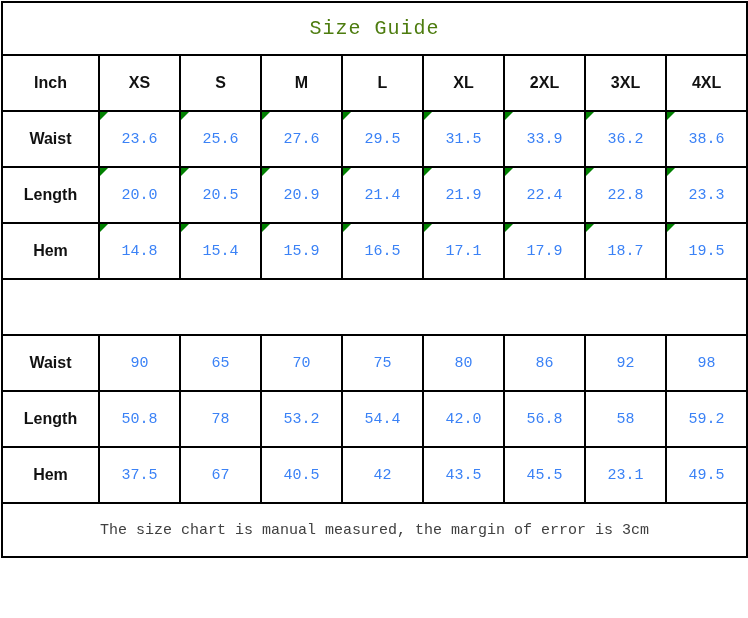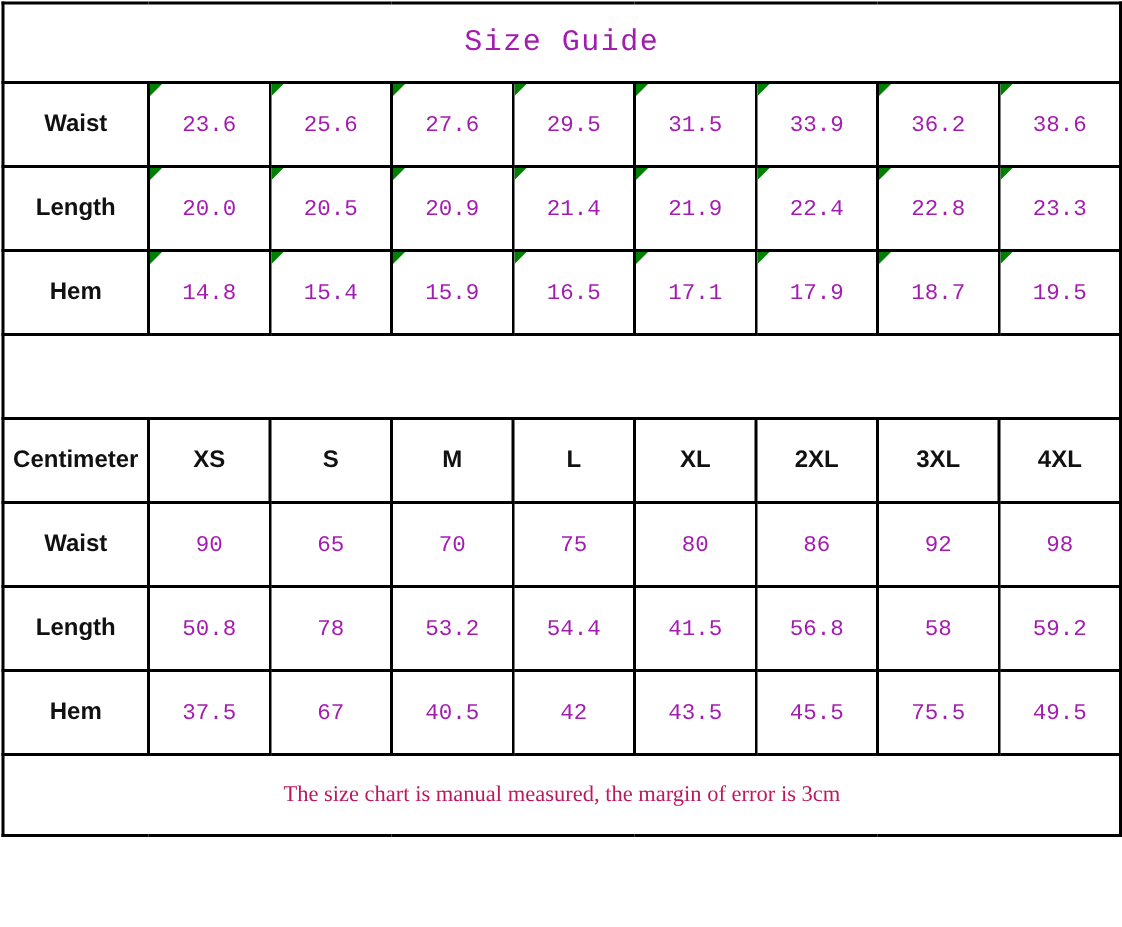--- a/index.html
+++ b/index.html
@@ -26,43 +26,43 @@
     vertical-align: middle;
     padding: 0;
     background: #ffffff;
     overflow: hidden;
   }
   td.title-cell {
     height: 51px;
     font-family: "Liberation Mono", "DejaVu Sans Mono", monospace;
     font-size: 20px;
     font-weight: normal;
-    color: #a21caf;
+    color: #4d7c0f;
     letter-spacing: 1px;
   }
   td.label-cell {
     font-family: "Liberation Sans", "DejaVu Sans", sans-serif;
     font-weight: bold;
     font-size: 16px;
     color: #111111;
   }
   tr.header-row td { height: 54px; }
   tr.data-row td { height: 54px; margin-left: 33px; }
   td.value-cell {
     font-family: "Liberation Mono", "DejaVu Sans Mono", monospace;
     font-size: 15px;
-    color: #a21caf;
+    color: #3b82f6;
     position: relative;
   }
   td.spacer-cell { height: 54px; }
   td.footer-cell {
     height: 52px;
-    font-family: Liberation Serif, serif;
+    font-family: Liberation Mono, monospace;
     font-size: 15px;
-    color: #be185d;
+    color: #404040;
   }
   .corner-flag {
     position: absolute;
     top: 0;
     left: 0;
     width: 0;
     height: 0;
     border-top: 8px solid #008000;
     border-right: 8px solid transparent;
   }
@@ -82,20 +82,31 @@
         <col style="width:81px">
         <col style="width:81px">
         <col style="width:81px">
     </colgroup>
     <tbody>
       <tr class="title-row">
         <td class="title-cell" colspan="9">Size Guide</td>
       </tr>
     </tbody>
     <tbody id="table-sections">
+        <tr class="header-row">
+          <td class="label-cell">Inch</td>
+          <td class="label-cell">XS</td>
+          <td class="label-cell">S</td>
+          <td class="label-cell">M</td>
+          <td class="label-cell">L</td>
+          <td class="label-cell">XL</td>
+          <td class="label-cell">2XL</td>
+          <td class="label-cell">3XL</td>
+          <td class="label-cell">4XL</td>
+        </tr>
         <tr class="data-row">
           <td class="label-cell">Waist</td>
           <td class="value-cell">23.6<span class="corner-flag" style="border-top-color: rgb(0, 128, 0);"></span></td>
           <td class="value-cell">25.6<span class="corner-flag" style="border-top-color: rgb(0, 128, 0);"></span></td>
           <td class="value-cell">27.6<span class="corner-flag" style="border-top-color: rgb(0, 128, 0);"></span></td>
           <td class="value-cell">29.5<span class="corner-flag" style="border-top-color: rgb(0, 128, 0);"></span></td>
           <td class="value-cell">31.5<span class="corner-flag" style="border-top-color: rgb(0, 128, 0);"></span></td>
           <td class="value-cell">33.9<span class="corner-flag" style="border-top-color: rgb(0, 128, 0);"></span></td>
           <td class="value-cell">36.2<span class="corner-flag" style="border-top-color: rgb(0, 128, 0);"></span></td>
           <td class="value-cell">38.6<span class="corner-flag" style="border-top-color: rgb(0, 128, 0);"></span></td>
@@ -118,62 +129,51 @@
           <td class="value-cell">15.9<span class="corner-flag" style="border-top-color: rgb(0, 128, 0);"></span></td>
           <td class="value-cell">16.5<span class="corner-flag" style="border-top-color: rgb(0, 128, 0);"></span></td>
           <td class="value-cell">17.1<span class="corner-flag" style="border-top-color: rgb(0, 128, 0);"></span></td>
           <td class="value-cell">17.9<span class="corner-flag" style="border-top-color: rgb(0, 128, 0);"></span></td>
           <td class="value-cell">18.7<span class="corner-flag" style="border-top-color: rgb(0, 128, 0);"></span></td>
           <td class="value-cell">19.5<span class="corner-flag" style="border-top-color: rgb(0, 128, 0);"></span></td>
         </tr>
         <tr class="spacer-row">
           <td class="spacer-cell" colspan="9"></td>
         </tr>
-        <tr class="header-row">
-          <td class="label-cell">Centimeter</td>
-          <td class="label-cell">XS</td>
-          <td class="label-cell">S</td>
-          <td class="label-cell">M</td>
-          <td class="label-cell">L</td>
-          <td class="label-cell">XL</td>
-          <td class="label-cell">2XL</td>
-          <td class="label-cell">3XL</td>
-          <td class="label-cell">4XL</td>
-        </tr>
         <tr class="data-row">
           <td class="label-cell">Waist</td>
           <td class="value-cell">90</td>
           <td class="value-cell">65</td>
           <td class="value-cell">70</td>
           <td class="value-cell">75</td>
           <td class="value-cell">80</td>
           <td class="value-cell">86</td>
           <td class="value-cell">92</td>
           <td class="value-cell">98</td>
         </tr>
         <tr class="data-row">
           <td class="label-cell">Length</td>
           <td class="value-cell">50.8</td>
           <td class="value-cell">78</td>
           <td class="value-cell">53.2</td>
           <td class="value-cell">54.4</td>
-          <td class="value-cell">41.5</td>
+          <td class="value-cell">42.0</td>
           <td class="value-cell">56.8</td>
           <td class="value-cell">58</td>
           <td class="value-cell">59.2</td>
         </tr>
         <tr class="data-row">
           <td class="label-cell">Hem</td>
           <td class="value-cell">37.5</td>
           <td class="value-cell">67</td>
           <td class="value-cell">40.5</td>
           <td class="value-cell">42</td>
           <td class="value-cell">43.5</td>
           <td class="value-cell">45.5</td>
-          <td class="value-cell">75.5</td>
+          <td class="value-cell">23.1</td>
           <td class="value-cell">49.5</td>
         </tr>
       </tbody>
     <tbody>
       <tr class="footer-row">
         <td class="footer-cell" colspan="9">The size chart is manual measured, the margin of error is 3cm</td>
       </tr>
     </tbody>
   </table>
 </div>

